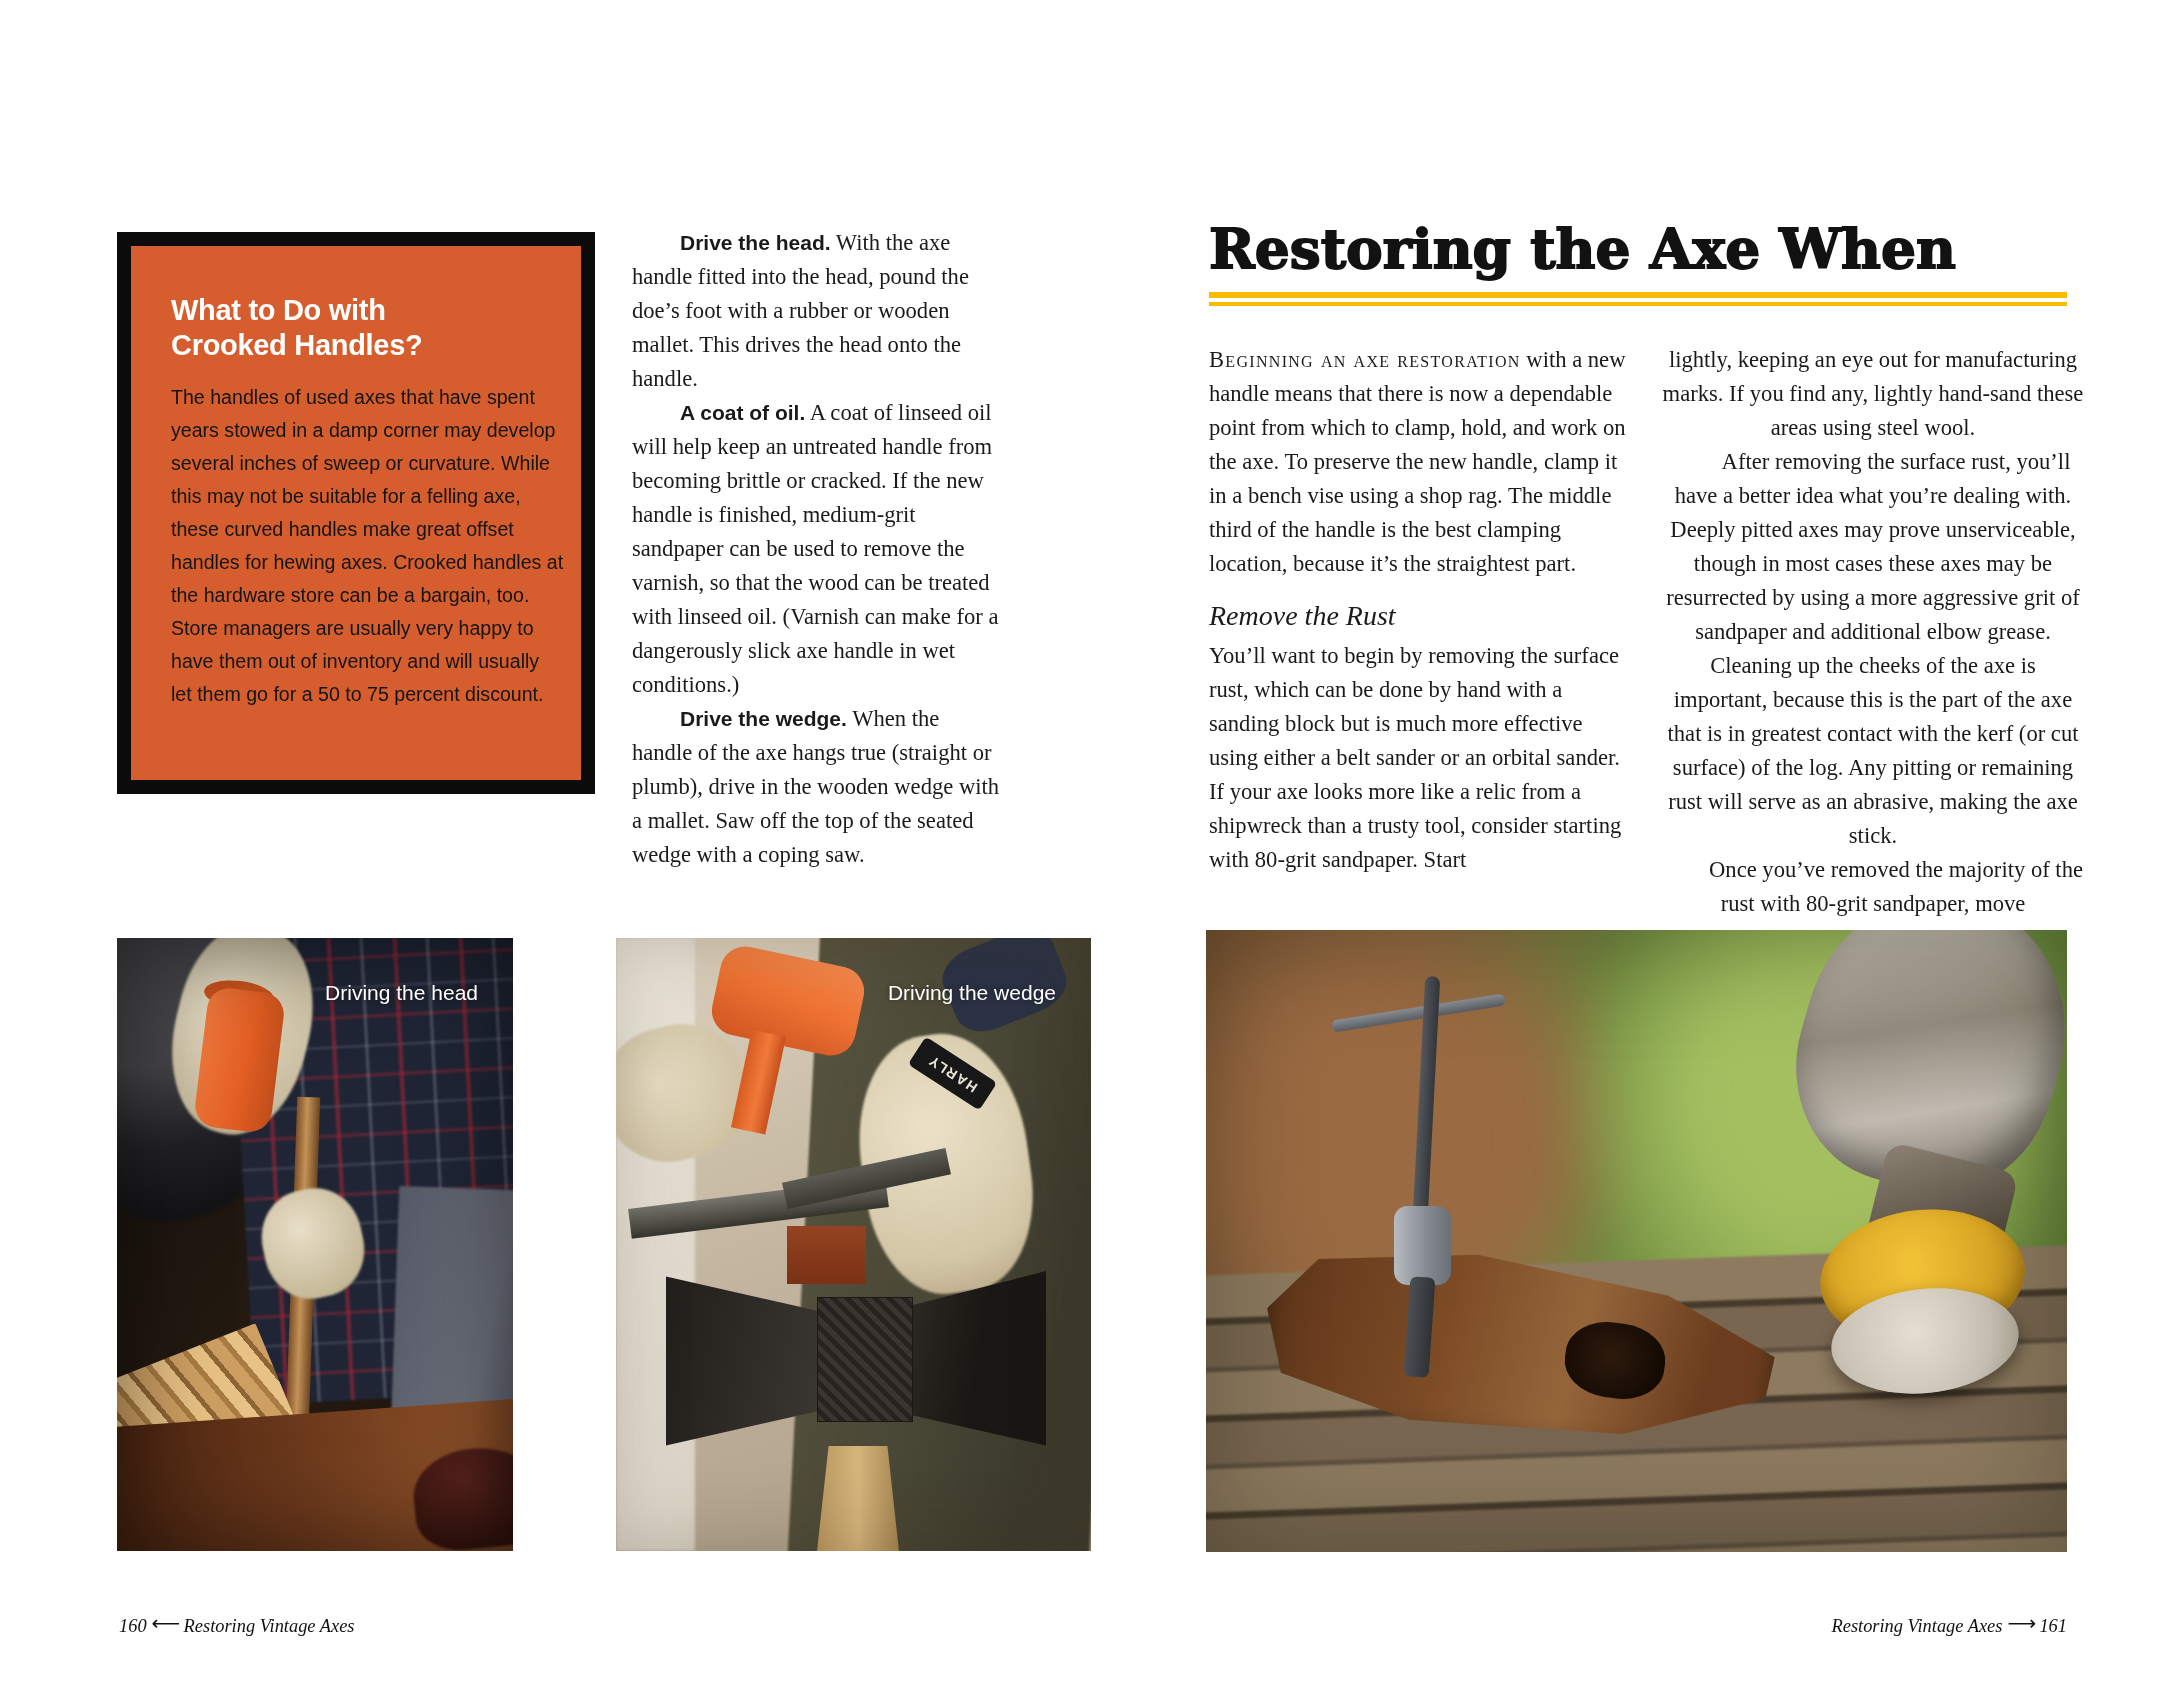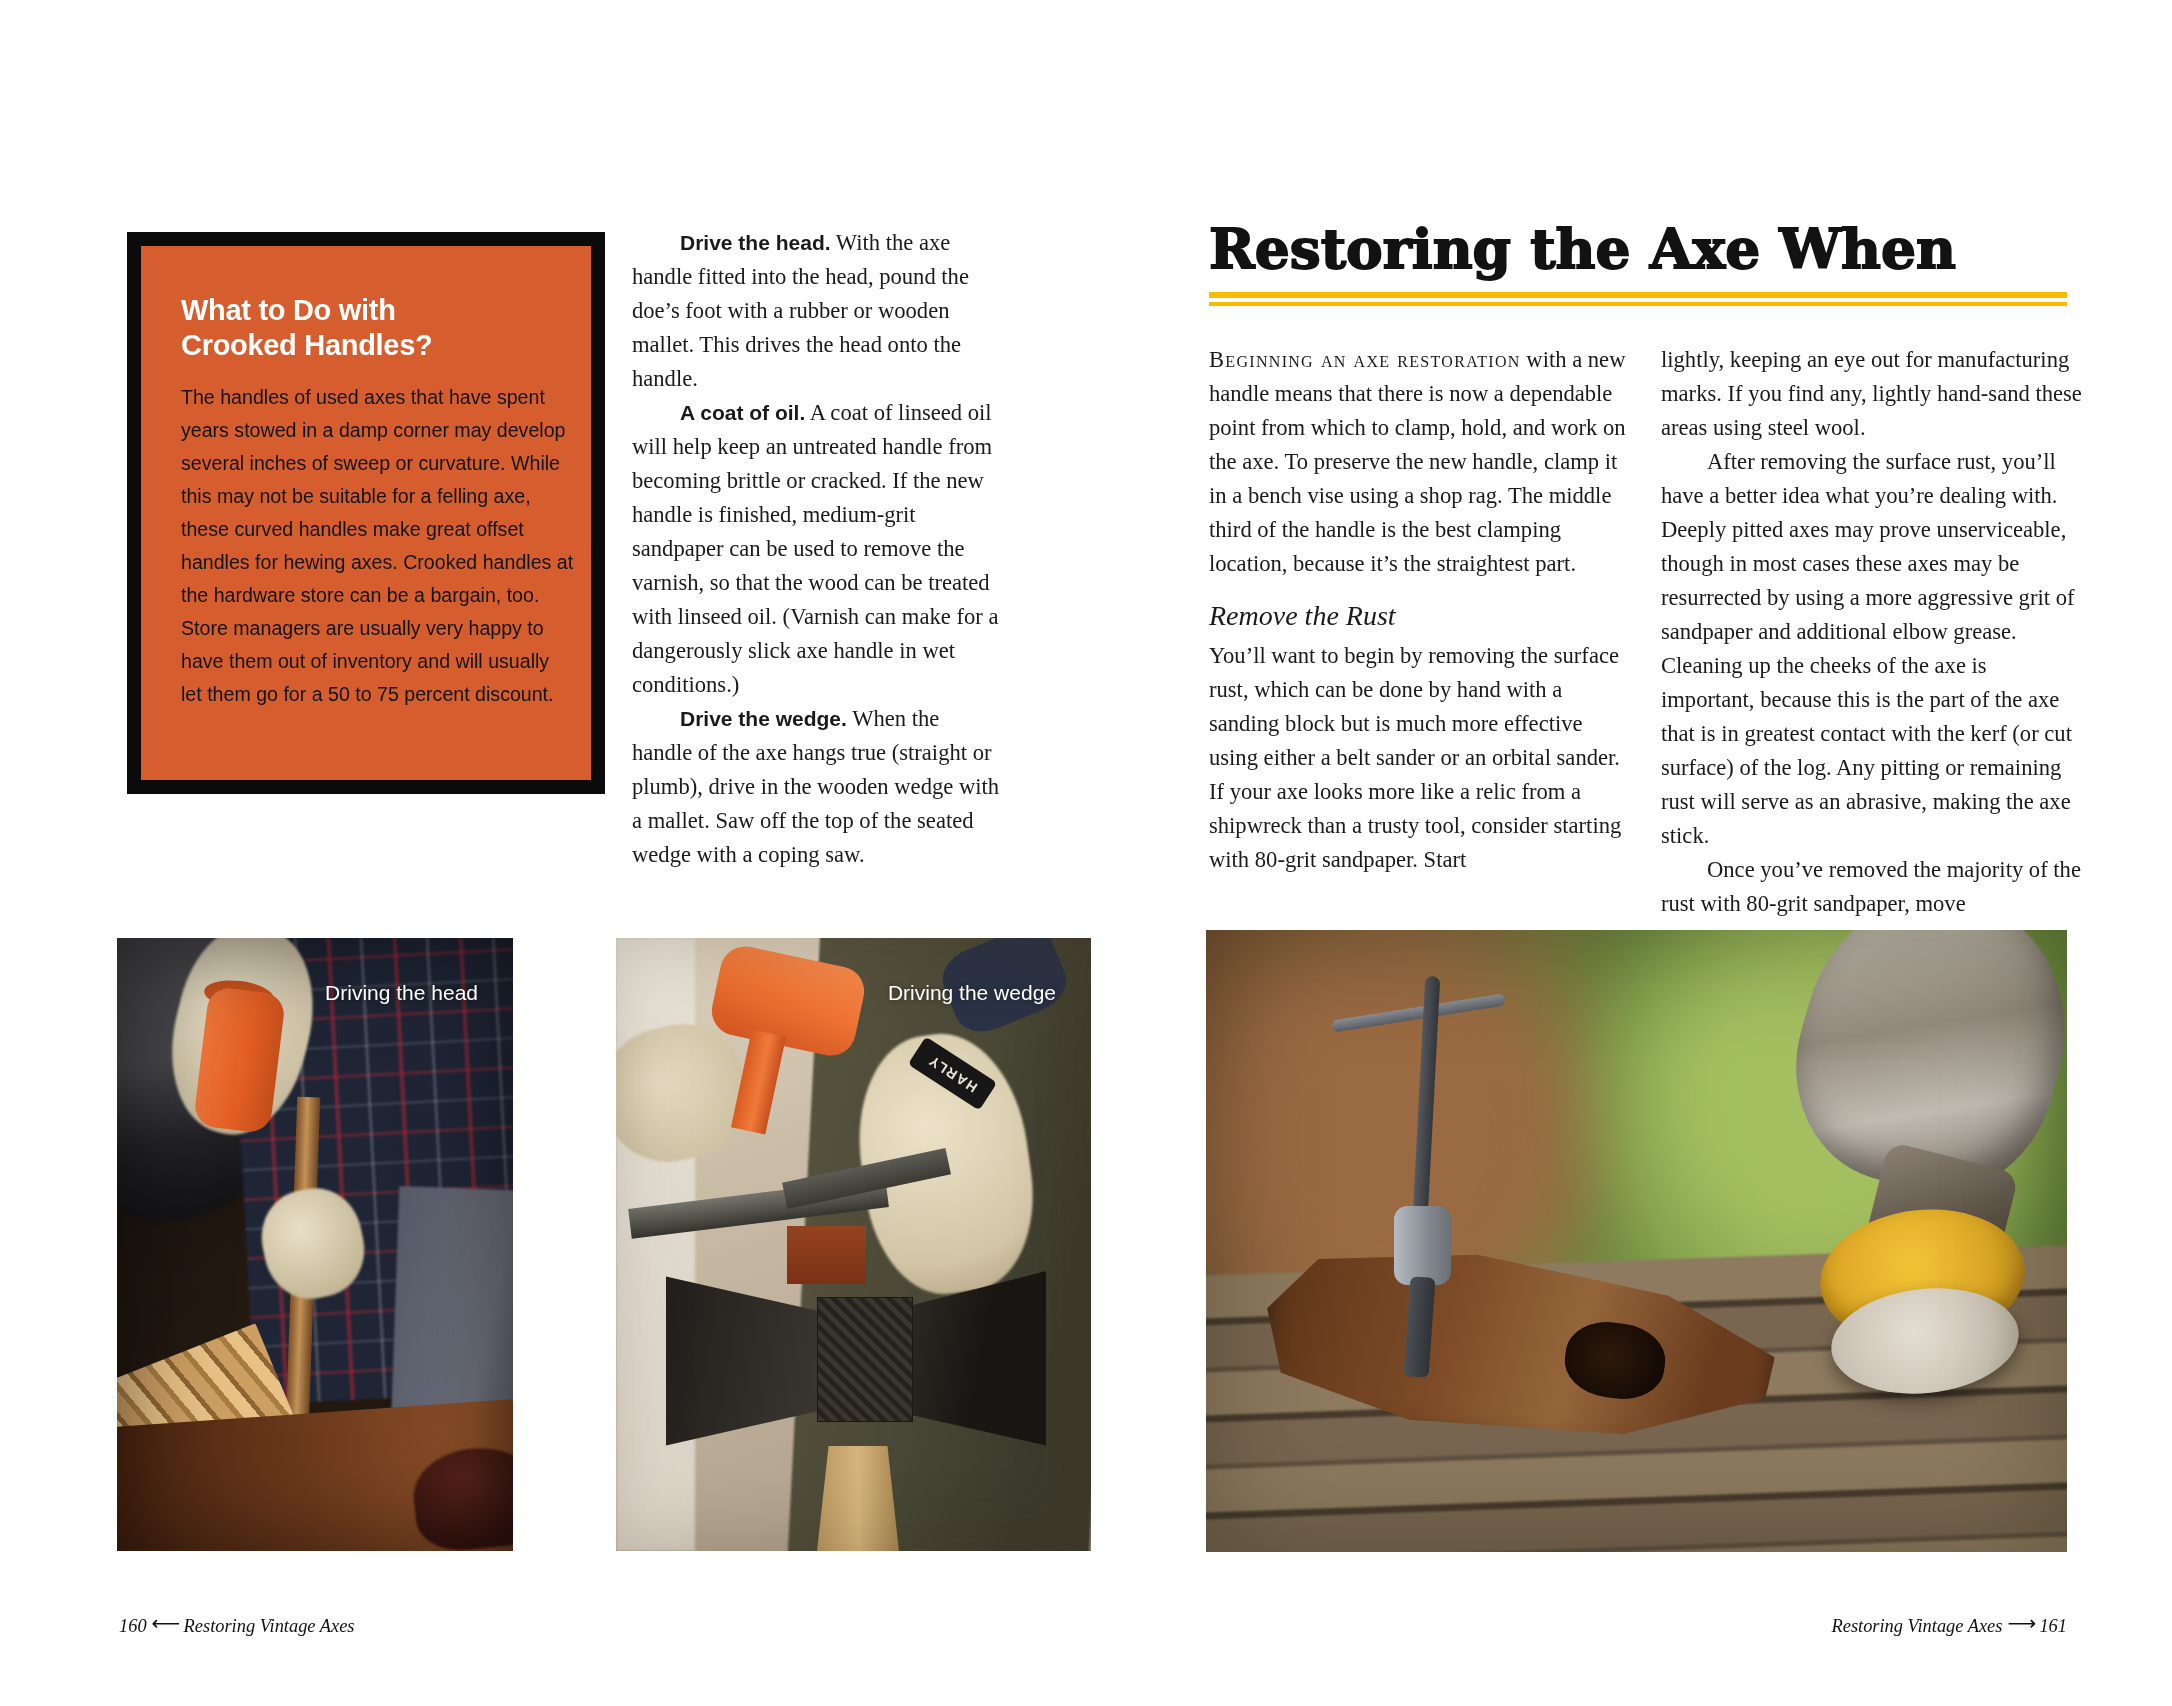--- a/index.html
+++ b/index.html
@@ -4,21 +4,21 @@
 <style>
   * { margin:0; padding:0; box-sizing:border-box; }
   html,body { background:#ffffff; }
   .spread {
     position:relative; width:2172px; height:1707px; background:#ffffff;
     font-family:"Liberation Serif", serif; color:#1a1a1a; overflow:hidden;
   }
 
   
   .callout {
-    position:absolute; left:127px; top:232px; width:478px; height:562px;
+    position:absolute; left:117px; top:232px; width:478px; height:562px;
     background:#0b0b0b; padding:14px;
   }
   .callout-inner {
     width:100%; height:100%; background:#d65e2e; padding:47px 38px 33px 40px;
     font-family:"Liberation Sans", sans-serif;
   }
   .callout-title {
     color:#ffffff; font-weight:bold; font-size:29px; line-height:35px;
     letter-spacing:-0.3px; margin-bottom:18.4px; width:276px;
   }
@@ -38,21 +38,21 @@
     position:absolute; left:1209px; top:216px; width:919px;
     font-family:"DejaVu Serif", serif; font-weight:bold; font-size:55px;
     letter-spacing:0px; color:#121212; -webkit-text-stroke:1.8px #121212;
   }
   .rule-yellow-1, .rule-yellow-2 { position:absolute; left:1209px; width:858px; background:#f8bc00; }
   .rule-yellow-1 { top:292px; height:5.8px; }
   .rule-yellow-2 { top:302px; height:4.2px; }
 
   .rp-col { position:absolute; top:343px; width:424px; font-size:22.6px; line-height:34px; }
   .rp-col1 { left:1209px; }
-  .rp-col2 { left:1661px; }
+  .rp-col2 { left:1661px;text-align:center; }
   .smallcaps { font-variant:small-caps; letter-spacing:1.3px; }
   .section-head {
     font-style:italic; font-size:28px; line-height:33px; margin:18.4px 0 6.7px 0;
     font-family:"Liberation Serif", serif;
   }
   .indent { text-indent:46px; }
 
   
   .photo { position:absolute; top:938px; height:613px; overflow:hidden; background:#777; }
   .photo * { position:absolute; }

